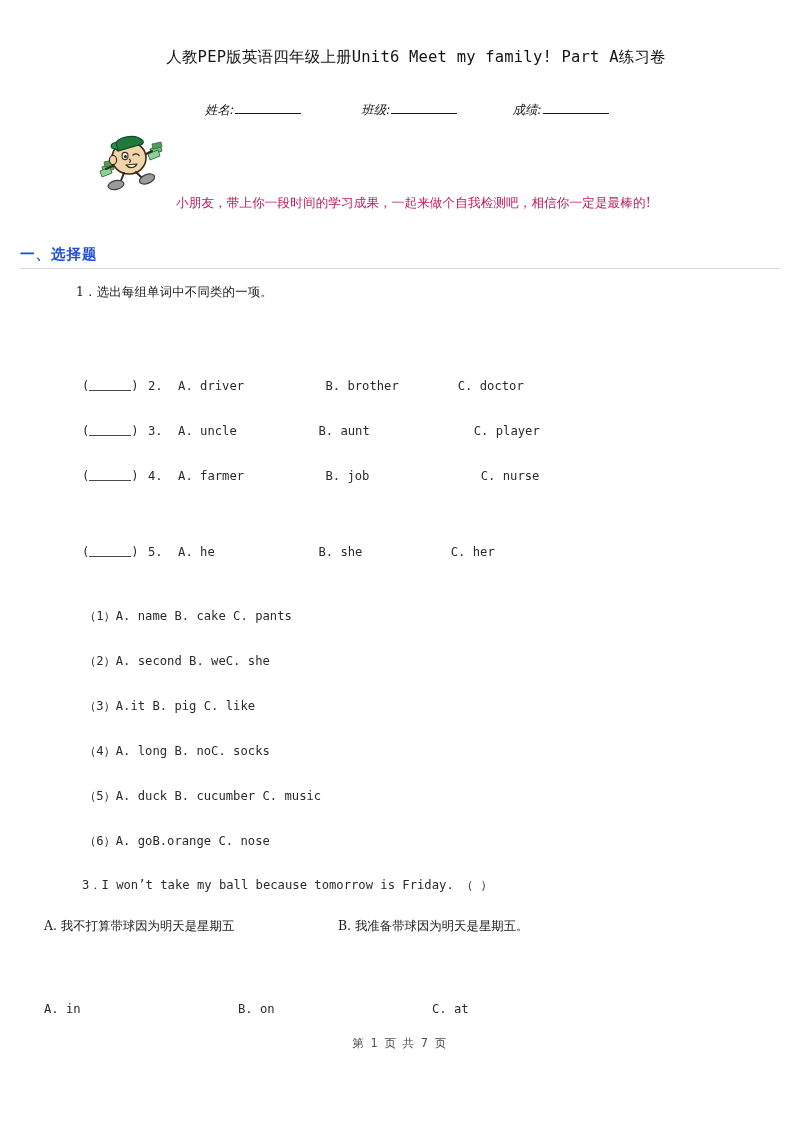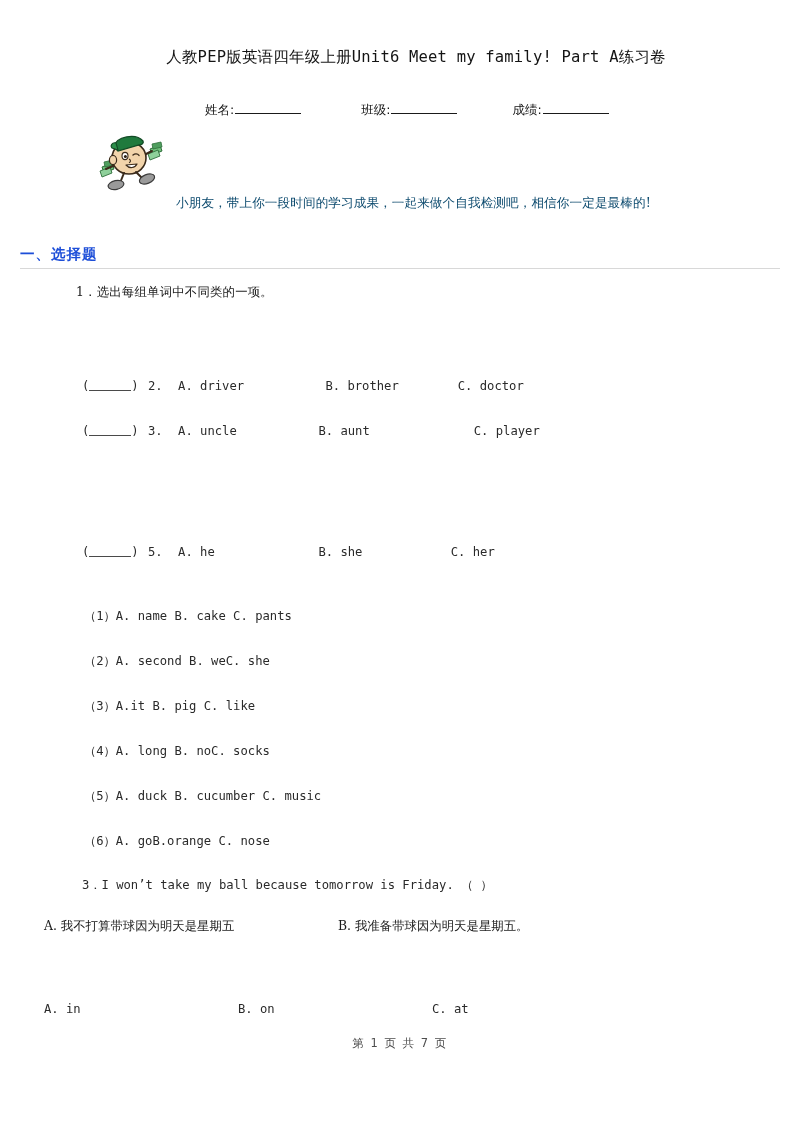--- a/index.html
+++ b/index.html
@@ -39,20 +39,21 @@
 
   
   .id-row {
     position: absolute;
     left: 205px; top: 100px;
     width: 420px;
     font-size: 13px;
     color: #141414;
     display: flex;
     align-items: baseline;
+    font-style: italic;
   }
   .id-field { display: inline-flex; align-items: baseline; white-space: nowrap; }
   .id-label { font-family: "DejaVu Sans", "Liberation Sans", sans-serif; font-size: 12.5px; }
   .id-blank {
     display: inline-block;
     border-bottom: 1.4px solid #1a1a1a;
     width: 66px;
     height: 13px;
     margin-left: 1px;
   }
@@ -64,21 +65,21 @@
     position: absolute;
     left: 98px; top: 131px;
     width: 66px; height: 62px;
   }
 
   .encourage {
     position: absolute;
     left: 176px; top: 195px;
     font-family: "DejaVu Serif", "Liberation Serif", serif;
     font-size: 12.6px;
-    color: #0c4a6e;
+    color: #be185d;
     white-space: nowrap;
     letter-spacing: 0.1px;
   }
 
   
   .section-head {
     position: absolute;
     left: 20px; top: 245px;
     font-family: "DejaVu Sans", "Liberation Sans", sans-serif;
     font-weight: bold;
@@ -249,20 +250,27 @@
   </div>
 
   <div class="mc-row" style="left:82px; top:424px;">
     <span class="mc-paren">(<span class="mc-blank"></span>)</span>
     <span class="mc-num">3.</span>
     <span class="opt" style="margin-left:8px; width:133px;">A. uncle</span>
     <span class="opt" style="width:148px;">B. aunt</span>
     <span class="opt">C. player</span>
   </div>
 
+  <div class="mc-row" style="left:82px; top:469px;">
+    <span class="mc-paren">(<span class="mc-blank"></span>)</span>
+    <span class="mc-num">4.</span>
+    <span class="opt" style="margin-left:8px; width:140px;">A. farmer</span>
+    <span class="opt" style="width:148px;">B. job</span>
+    <span class="opt">C. nurse</span>
+  </div>
 
   <div class="mc-row" style="left:82px; top:533px;margin-top:12px;">
     <span class="mc-paren">(<span class="mc-blank"></span>)</span>
     <span class="mc-num">5.</span>
     <span class="opt" style="margin-left:8px; width:133px;">A. he</span>
     <span class="opt" style="width:125px;">B. she</span>
     <span class="opt">C. her</span>
   </div>
 
 

